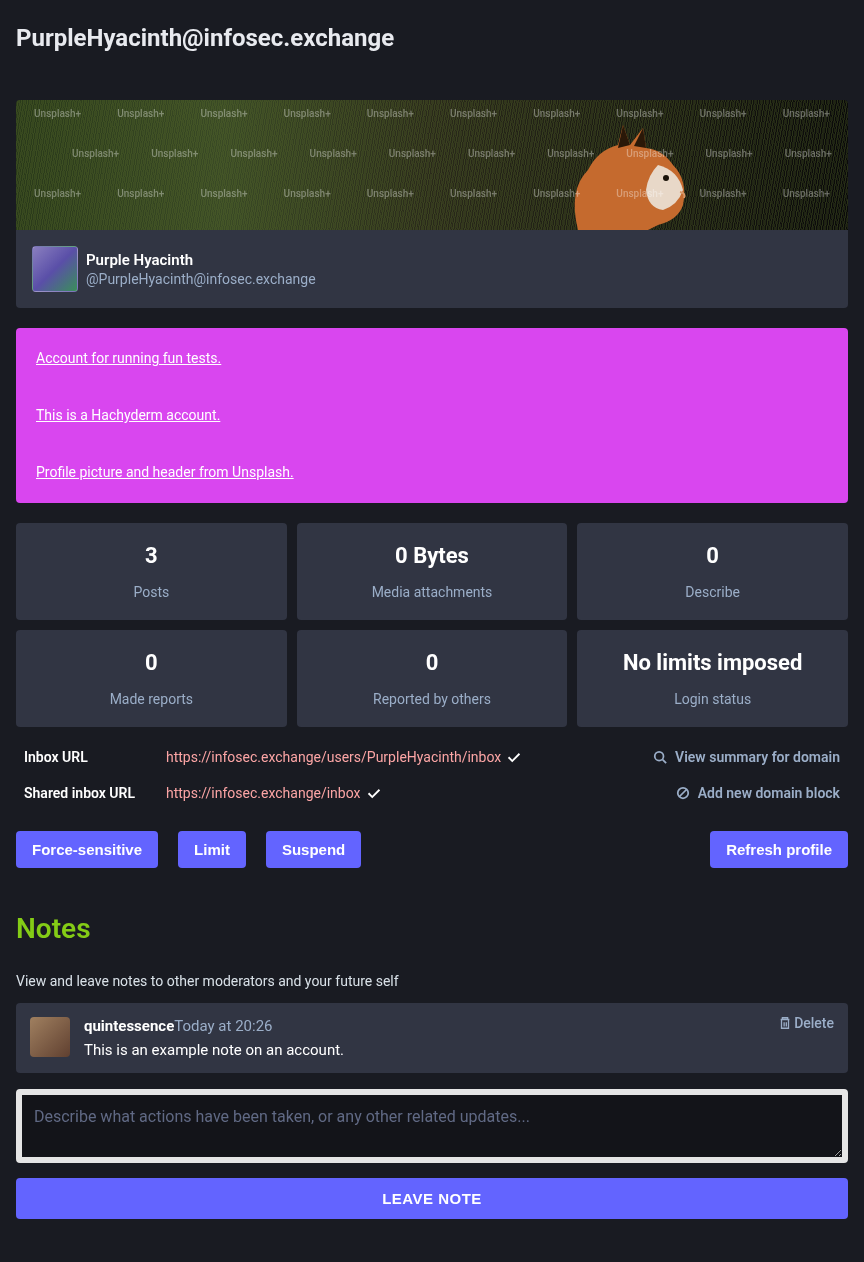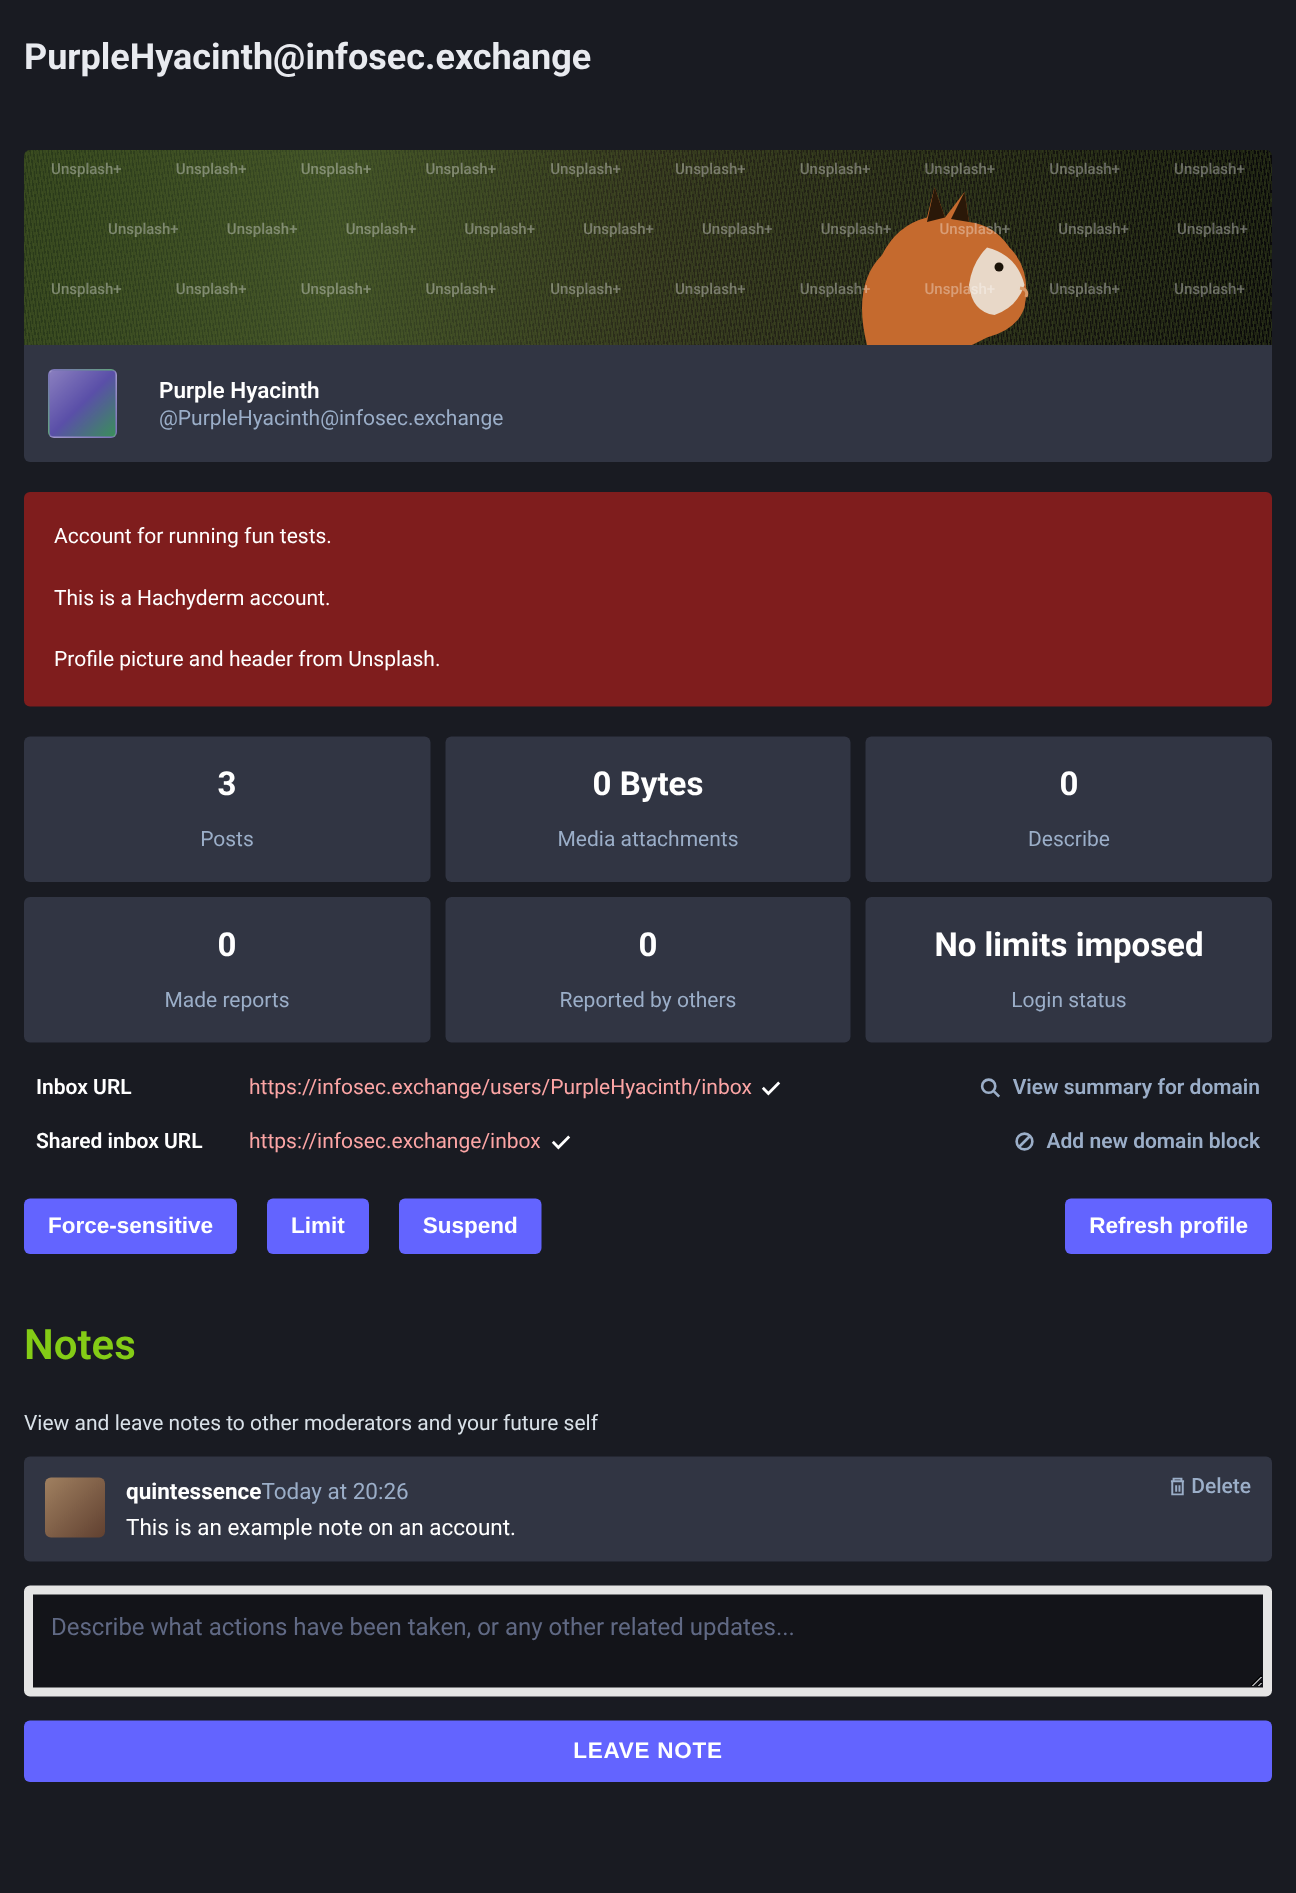--- a/index.html
+++ b/index.html
@@ -66,21 +66,21 @@
     justify-content: space-around;
     color: rgba(255,255,255,0.35);
     font-size: 10px;
     font-weight: 500;
   }
   .profile-bar {
     background: #313543;
     padding: 16px;
     display: flex;
     align-items: center;
-    gap: 28px;
+    gap: 8px;
   }
   .avatar {
     width: 46px;
     height: 46px;
     border-radius: 4px;
     background: linear-gradient(135deg, #8a7fbf 0%, #5a4fa8 50%, #3a8f5a 100%);
     border: 1px solid rgba(255,255,255,0.2);
     flex-shrink: 0;
   }
   .avatar-small {
@@ -94,32 +94,33 @@
     font-size: 15px;
     font-weight: 600;
     color: #fff;
     margin-bottom: 2px;
   }
   .handle {
     font-size: 14px;
     color: #9baec8;
   }
   .bio-card {
-    background: #7f1d1d;
+    background: #d946ef;
     border-radius: 4px;
     padding: 20px;
     margin-bottom: 20px;
+    text-decoration: underline;
   }
   .bio-card p {
     color: #fff;
     font-size: 14px;
     line-height: 1.5;
   }
   .bio-card p + p {
-    margin-top: 20px;
+    margin-top: 36px;
   }
   .stats-grid {
     display: grid;
     grid-template-columns: repeat(3, 1fr);
     gap: 10px;
     margin-bottom: 10px;
   }
   .stat-card {
     background: #313543;
     border-radius: 4px;

